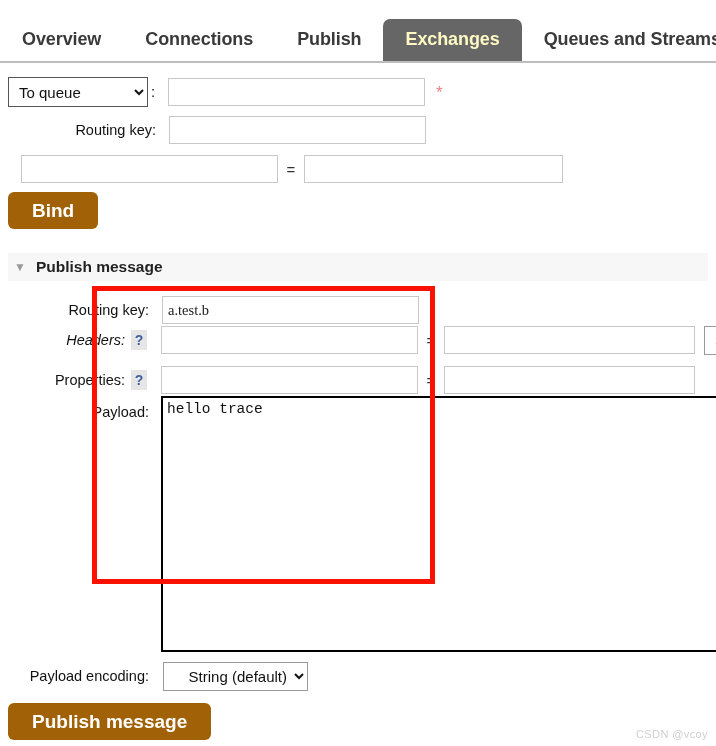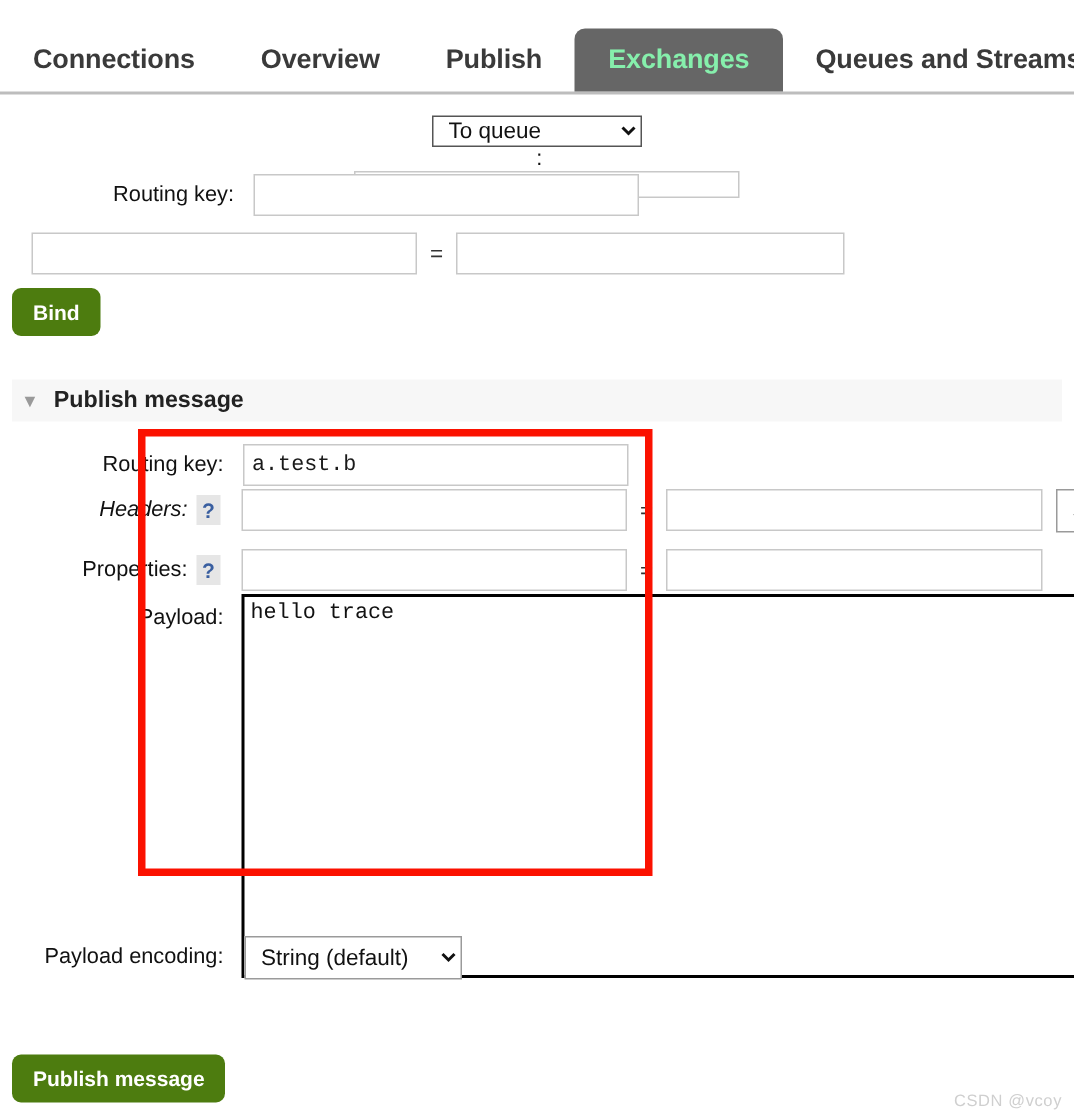--- a/index.html
+++ b/index.html
@@ -36,41 +36,41 @@
     font-weight: bold;
     color: #3a3a3a;
     padding: 11px 22px 13px 22px;
     line-height: 1;
     cursor: pointer;
     border-radius: 7px 7px 0 0;
     letter-spacing: -0.1px;
   }
   .tab.active {
     background: #666666;
-    color: #86efac;
+    color: #fef9c3;
   }
 
   
   .row {
     position: absolute;
     display: flex;
     align-items: center;
     height: 28px;
   }
   .lbl {
     font-size: 14.5px;
     color: #111111;
     text-align: right;
     white-space: nowrap;
   }
   .txt {
     border: 1px solid #c8c8c8;
     background: #ffffff;
     height: 28px;
-    font-family: Liberation Mono, monospace;
+    font-family: Liberation Serif, serif;
     font-size: 14.5px;
     color: #1a1a1a;
     padding: 0 5px;
     outline: none;
   }
   .eq {
     font-size: 15px;
     color: #333333;
     text-align: center;
     width: 22px;
@@ -111,28 +111,28 @@
     color: #111111;
     background: #ffffff;
     border: 1px solid #9a9a9a;
     height: 29px;
     padding: 0 4px 0 6px;
     outline: none;
   }
 
   
   .btn {
-    background: #4d7c0f;
+    background: #a16207;
     color: #ffffff;
     border: none;
     border-radius: 6px;
     font-family: "Liberation Sans", sans-serif;
-    font-size: 14px;
-    font-weight: bold;
-    padding: 9px 14px;
+    font-size: 19px;
+    font-weight: bold;
+    padding: 9px 24px;
     cursor: pointer;
     line-height: 1;
   }
 
   
   .section {
     position: absolute;
     left: 8px; top: 253px;
     width: 700px; height: 28px;
     background: #f7f7f7;
@@ -188,29 +188,29 @@
     text-align: right;
   }
 </style>
 </head>
 <body>
 
 <div id="page">
 
   <div class="tabbar">
     <div class="tabs">
+      <div class="tab">Overview</div>
       <div class="tab">Connections</div>
-      <div class="tab">Overview</div>
       <div class="tab">Publish</div>
       <div class="tab active">Exchanges</div>
       <div class="tab">Queues and Streams</div>
     </div>
   </div>
 
-  <div class="row" style="left:8px; top:77px; width:700px; height:30px;flex-direction:column;">
+  <div class="row" style="left:8px; top:77px; width:700px; height:30px;">
     <select class="sel" style="width:140px;">
       <option>To queue</option>
       <option>To exchange</option>
     </select>
     <span class="lbl" style="margin-left:3px;">:</span>
     <input class="txt" type="text" style="width: 257px; margin-left: 13px;" value="">
     <span class="star" style="margin-left:11px;">*</span>
   </div>
 
   <div class="row" style="left:8px; top:116px; width:700px;">
@@ -256,23 +256,23 @@
     <span class="help">?</span>
     <input class="txt" type="text" style="width: 257px; margin-left: 14px;" value="">
     <span class="eq" style="margin:0 2px;">=</span>
     <input class="txt" type="text" style="width: 251px;" value="">
   </div>
 
   <span class="lbl" style="position:absolute; left:8px; top:404px; width:141px; display:block;">Payload:</span>
 
   <textarea class="payload" spellcheck="false" style="">hello trace</textarea>
 
-  <div class="row" style="left:8px; top:623px; width:400px; height:30px;">
+  <div class="row" style="left:8px; top:661px; width:400px; height:30px;">
     <span class="lbl" style="width:141px;">Payload encoding:</span>
-    <select class="sel2" style="width:145px; margin-left:14px;">
+    <select class="sel2" style="width:145px; margin-left:14px;text-align:right;">
       <option>String (default)</option>
       <option>Base64</option>
     </select>
   </div>
 
   <button class="btn" style="position:absolute; left:8px; top:703px;">Publish message</button>
 
   <div class="annot"></div>
 
   <div class="watermark">CSDN @vcoy</div>

